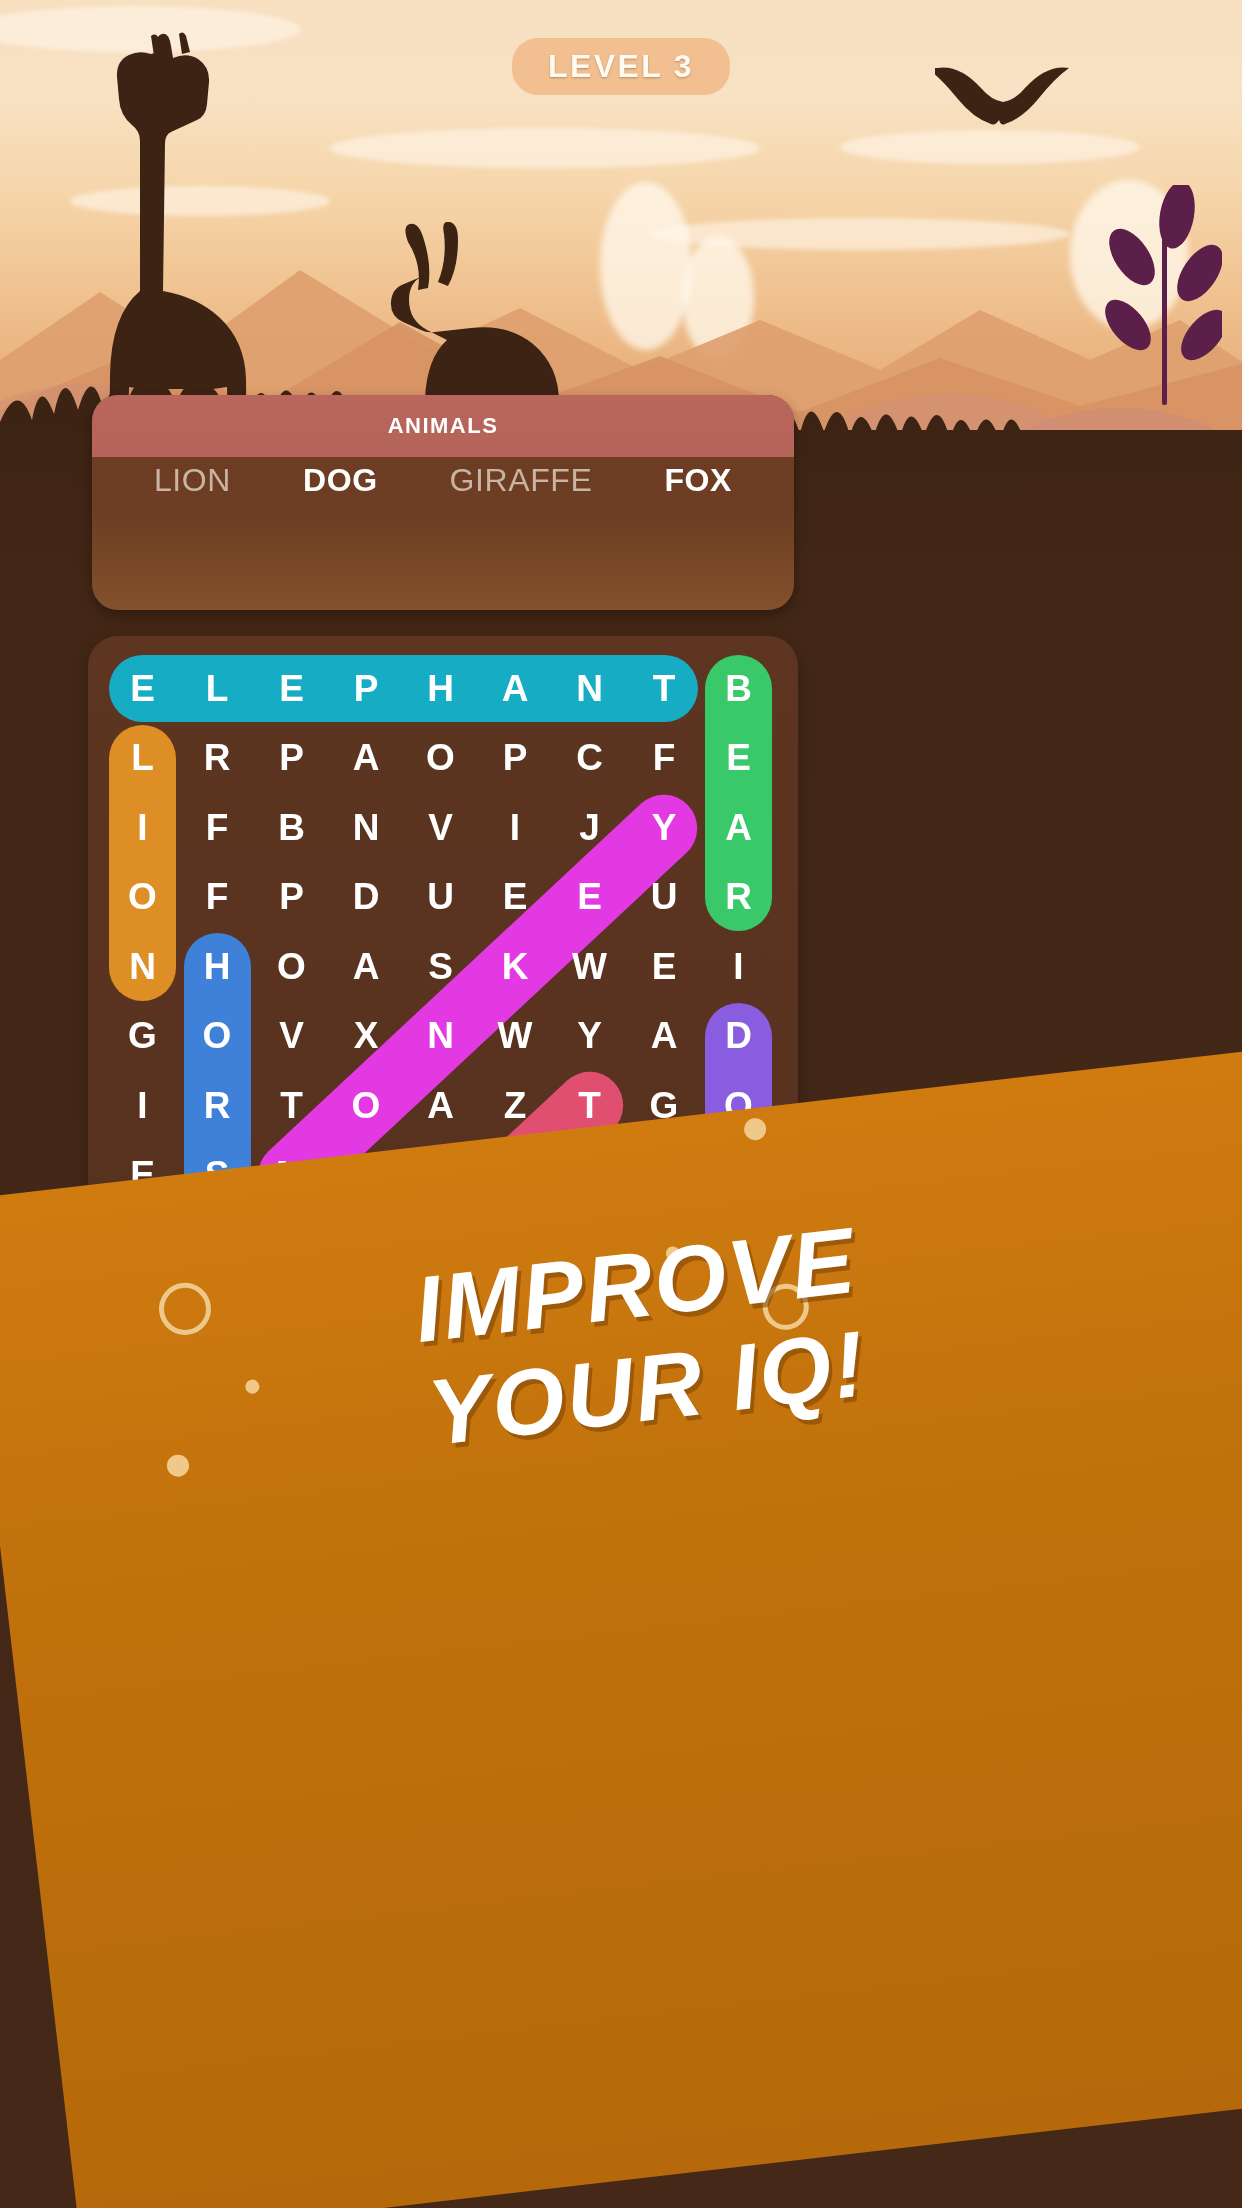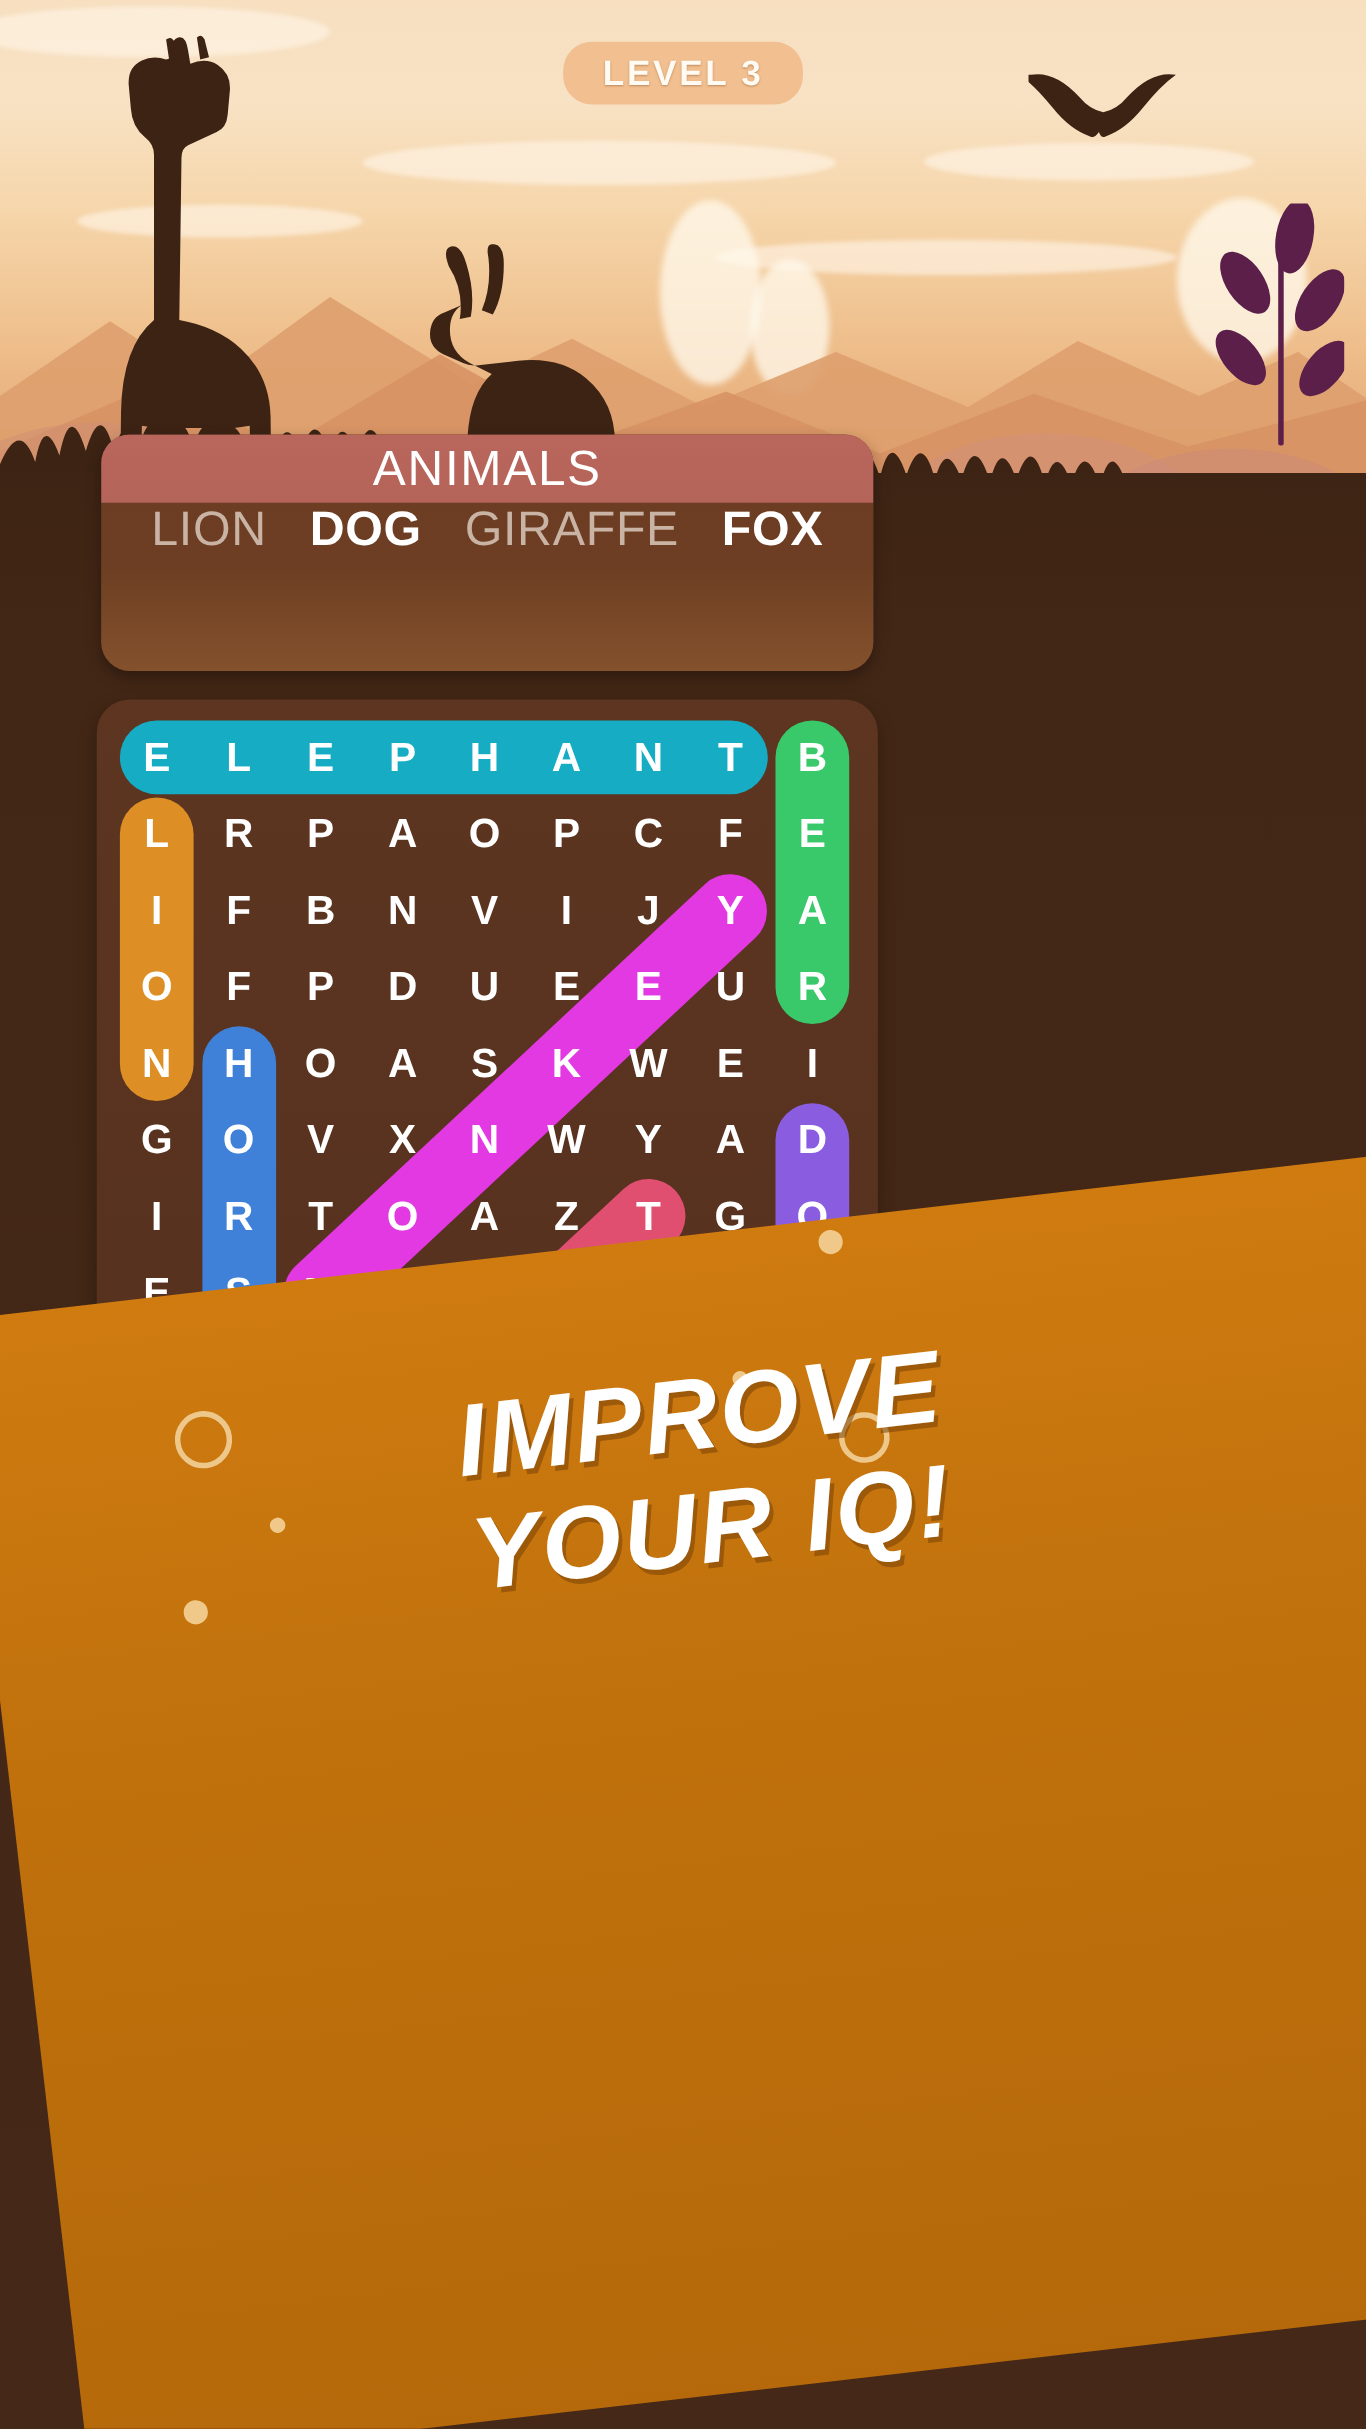--- a/index.html
+++ b/index.html
@@ -48,28 +48,28 @@
     background:linear-gradient(to bottom,#6b3c22 0%, #6d3e23 55%, #84512c 100%);
     box-shadow:0 6px 14px rgba(0,0,0,.30);
     z-index:30;
   }
   #word-panel-header {
     height:62px; width:100%;
     background:linear-gradient(to bottom,#b9665c 0%,#b5645a 100%);
     display:flex; align-items:center; justify-content:center;
   }
   #word-panel-header span {
-    color:#ffffff; font-size:45px; font-weight:normal; letter-spacing:1.5px;
+    color:#ffffff; font-size:22px; font-weight:bold; letter-spacing:1.5px;
   }
   .word-row {
     display:flex; align-items:center; justify-content:space-around;
     height:47px; padding:0 26px;
   }
   .word {
-    font-size:44px; letter-spacing:.6px; white-space:nowrap;
+    font-size:32px; letter-spacing:.6px; white-space:nowrap;
   }
   .word.pending { color:#c8b3a4; font-weight:normal; }
   .word.found   { color:#ffffff; font-weight:bold; }
 
   
   #grid-panel {
     position:absolute; left:88px; top:636px; width:710px; height:660px;
     border-radius:30px;
     background:linear-gradient(to bottom,#5d3520 0%, #5a3420 40%, #56311d 100%);
     box-shadow:0 6px 16px rgba(0,0,0,.28);

